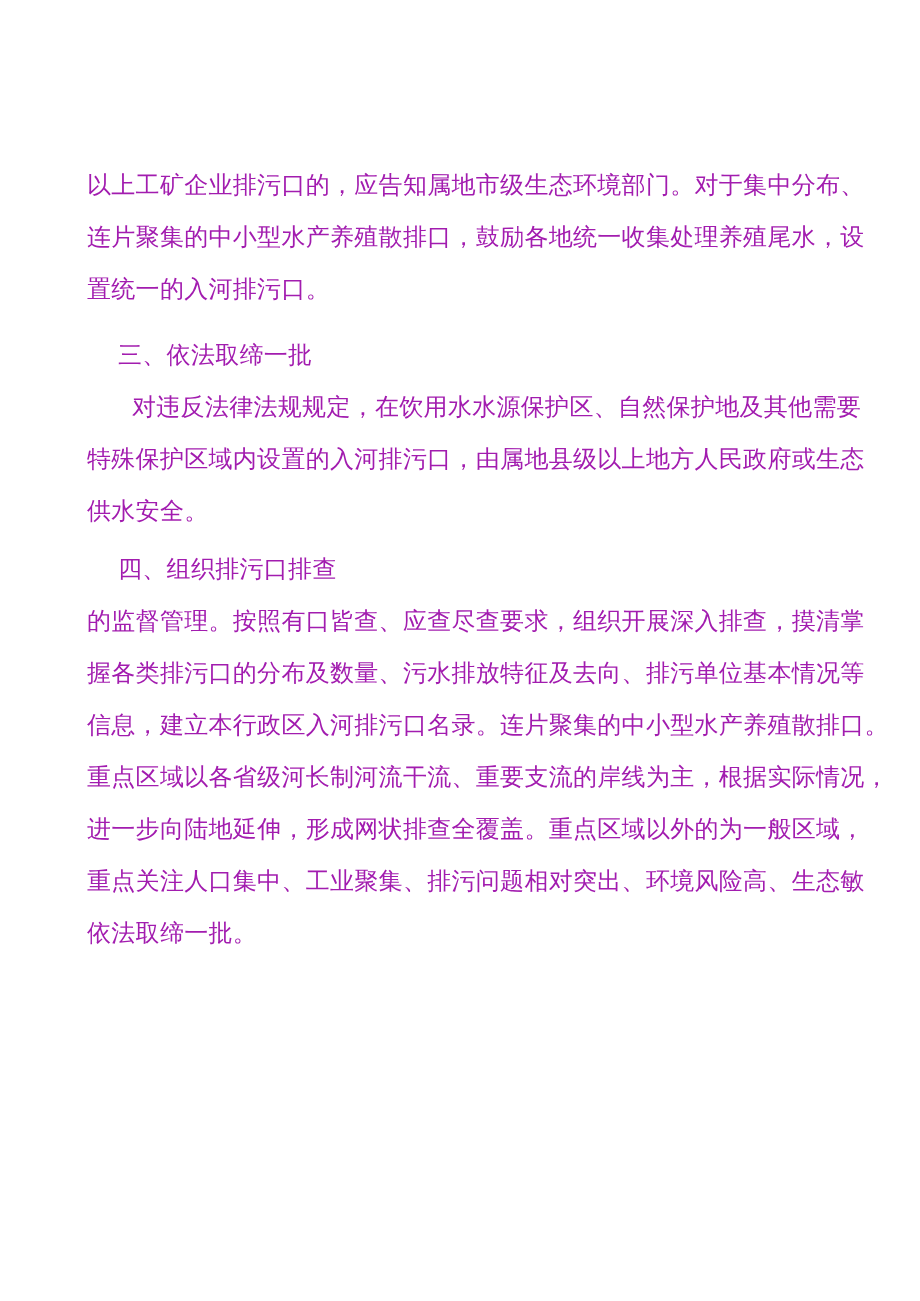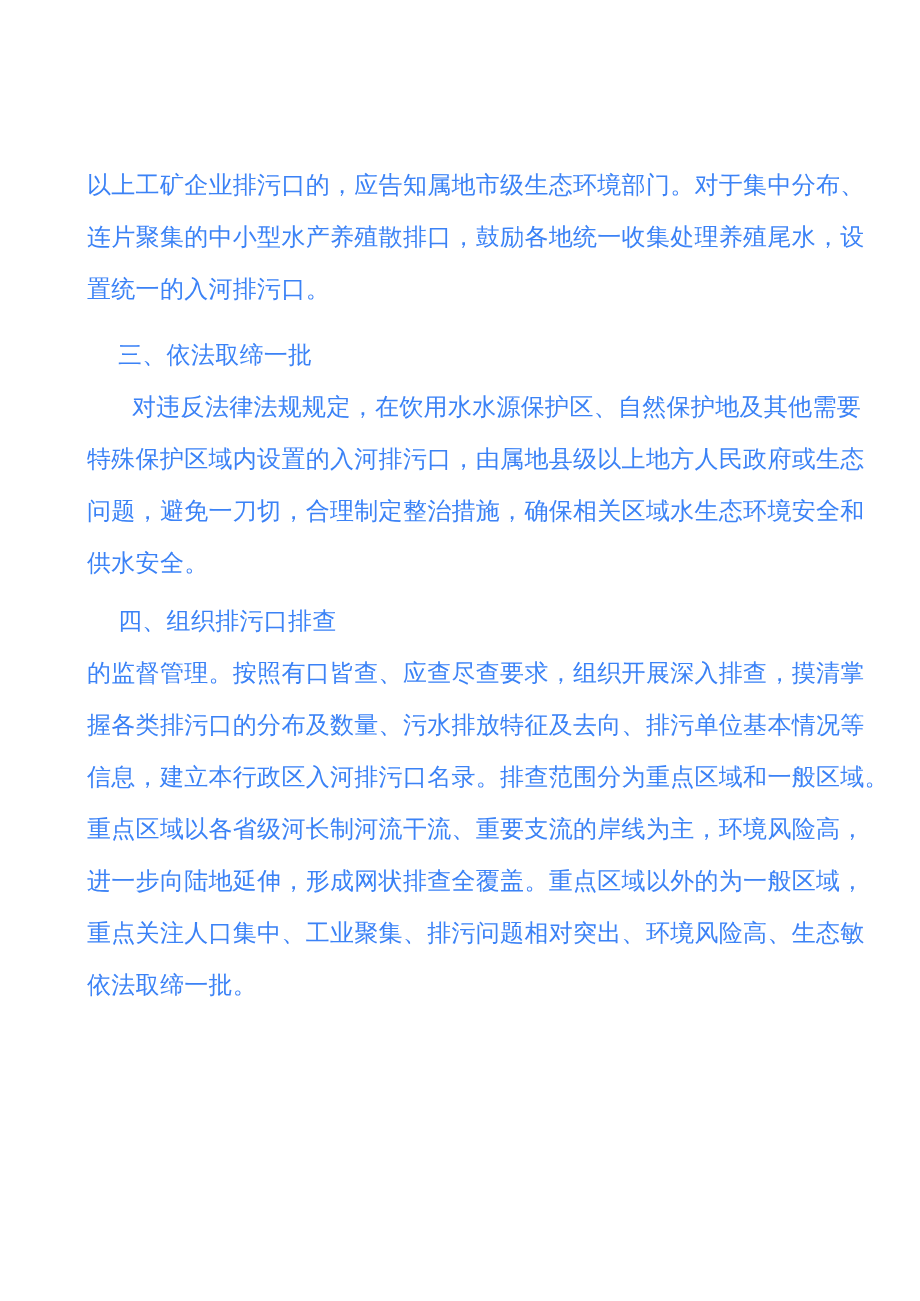--- a/index.html
+++ b/index.html
@@ -21,21 +21,21 @@
     padding: 159px 50px 0 87px;
   }
   .para {
     margin: 0;
     padding: 0;
   }
   .line, .heading {
     font-size: 24px;
     line-height: 52px;
     letter-spacing: 0.3px;
-    color: #3b82f6;
+    color: #a21caf;
     white-space: nowrap;
     font-weight: normal;
     margin: 0;
   }
   .first-indent {
     padding-left: 45px;
   }
   .heading {
     padding-left: 31px;
   }
@@ -56,30 +56,29 @@
       <div class="line">以上工矿企业排污口的，应告知属地市级生态环境部门。对于集中分布、</div>
       <div class="line">连片聚集的中小型水产养殖散排口，鼓励各地统一收集处理养殖尾水，设</div>
       <div class="line">置统一的入河排污口。</div>
     </div>
 
     <div class="heading sec-3">三、依法取缔一批</div>
 
     <div class="para">
       <div class="line first-indent">对违反法律法规规定，在饮用水水源保护区、自然保护地及其他需要</div>
       <div class="line">特殊保护区域内设置的入河排污口，由属地县级以上地方人民政府或生态</div>
-      <div class="line">问题，避免一刀切，合理制定整治措施，确保相关区域水生态环境安全和</div>
       <div class="line">供水安全。</div>
     </div>
 
     <div class="heading sec-4">四、组织排污口排查</div>
 
     <div class="para">
       <div class="line">的监督管理。按照有口皆查、应查尽查要求，组织开展深入排查，摸清掌</div>
       <div class="line">握各类排污口的分布及数量、污水排放特征及去向、排污单位基本情况等</div>
-      <div class="line">信息，建立本行政区入河排污口名录。排查范围分为重点区域和一般区域。</div>
-      <div class="line">重点区域以各省级河长制河流干流、重要支流的岸线为主，环境风险高，</div>
+      <div class="line">信息，建立本行政区入河排污口名录。连片聚集的中小型水产养殖散排口。</div>
+      <div class="line">重点区域以各省级河长制河流干流、重要支流的岸线为主，根据实际情况，</div>
       <div class="line">进一步向陆地延伸，形成网状排查全覆盖。重点区域以外的为一般区域，</div>
       <div class="line">重点关注人口集中、工业聚集、排污问题相对突出、环境风险高、生态敏</div>
       <div class="line">依法取缔一批。</div>
     </div>
 
   </div>
 </div>
 
 </body></html>

